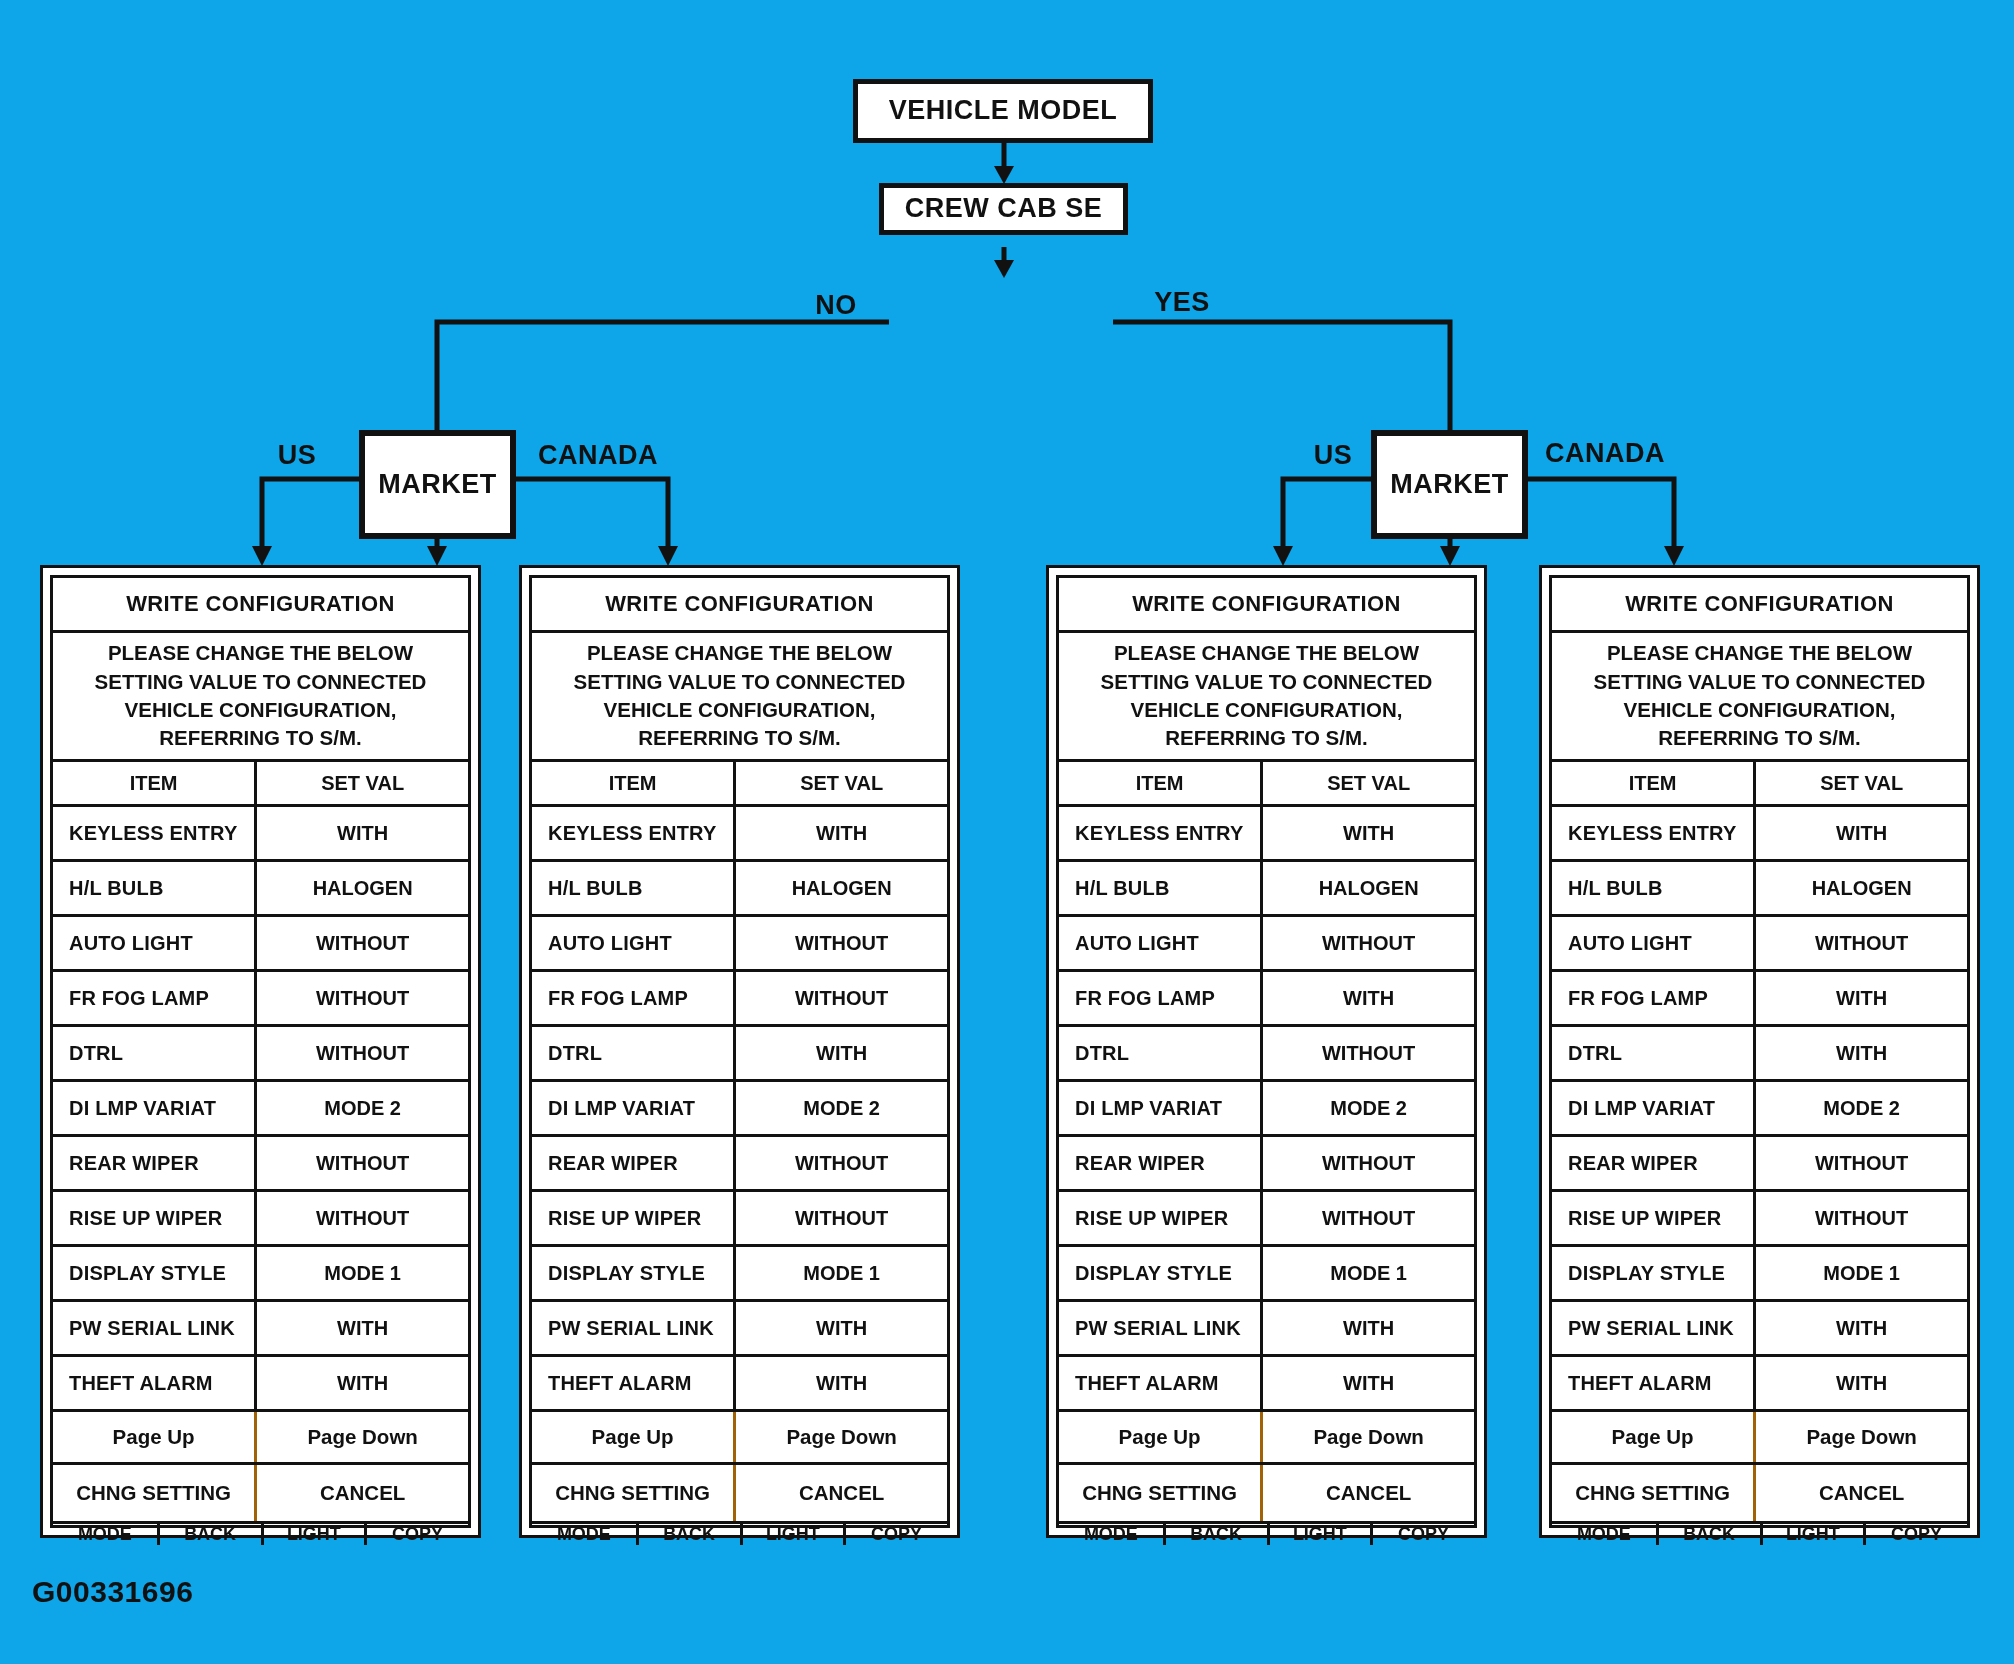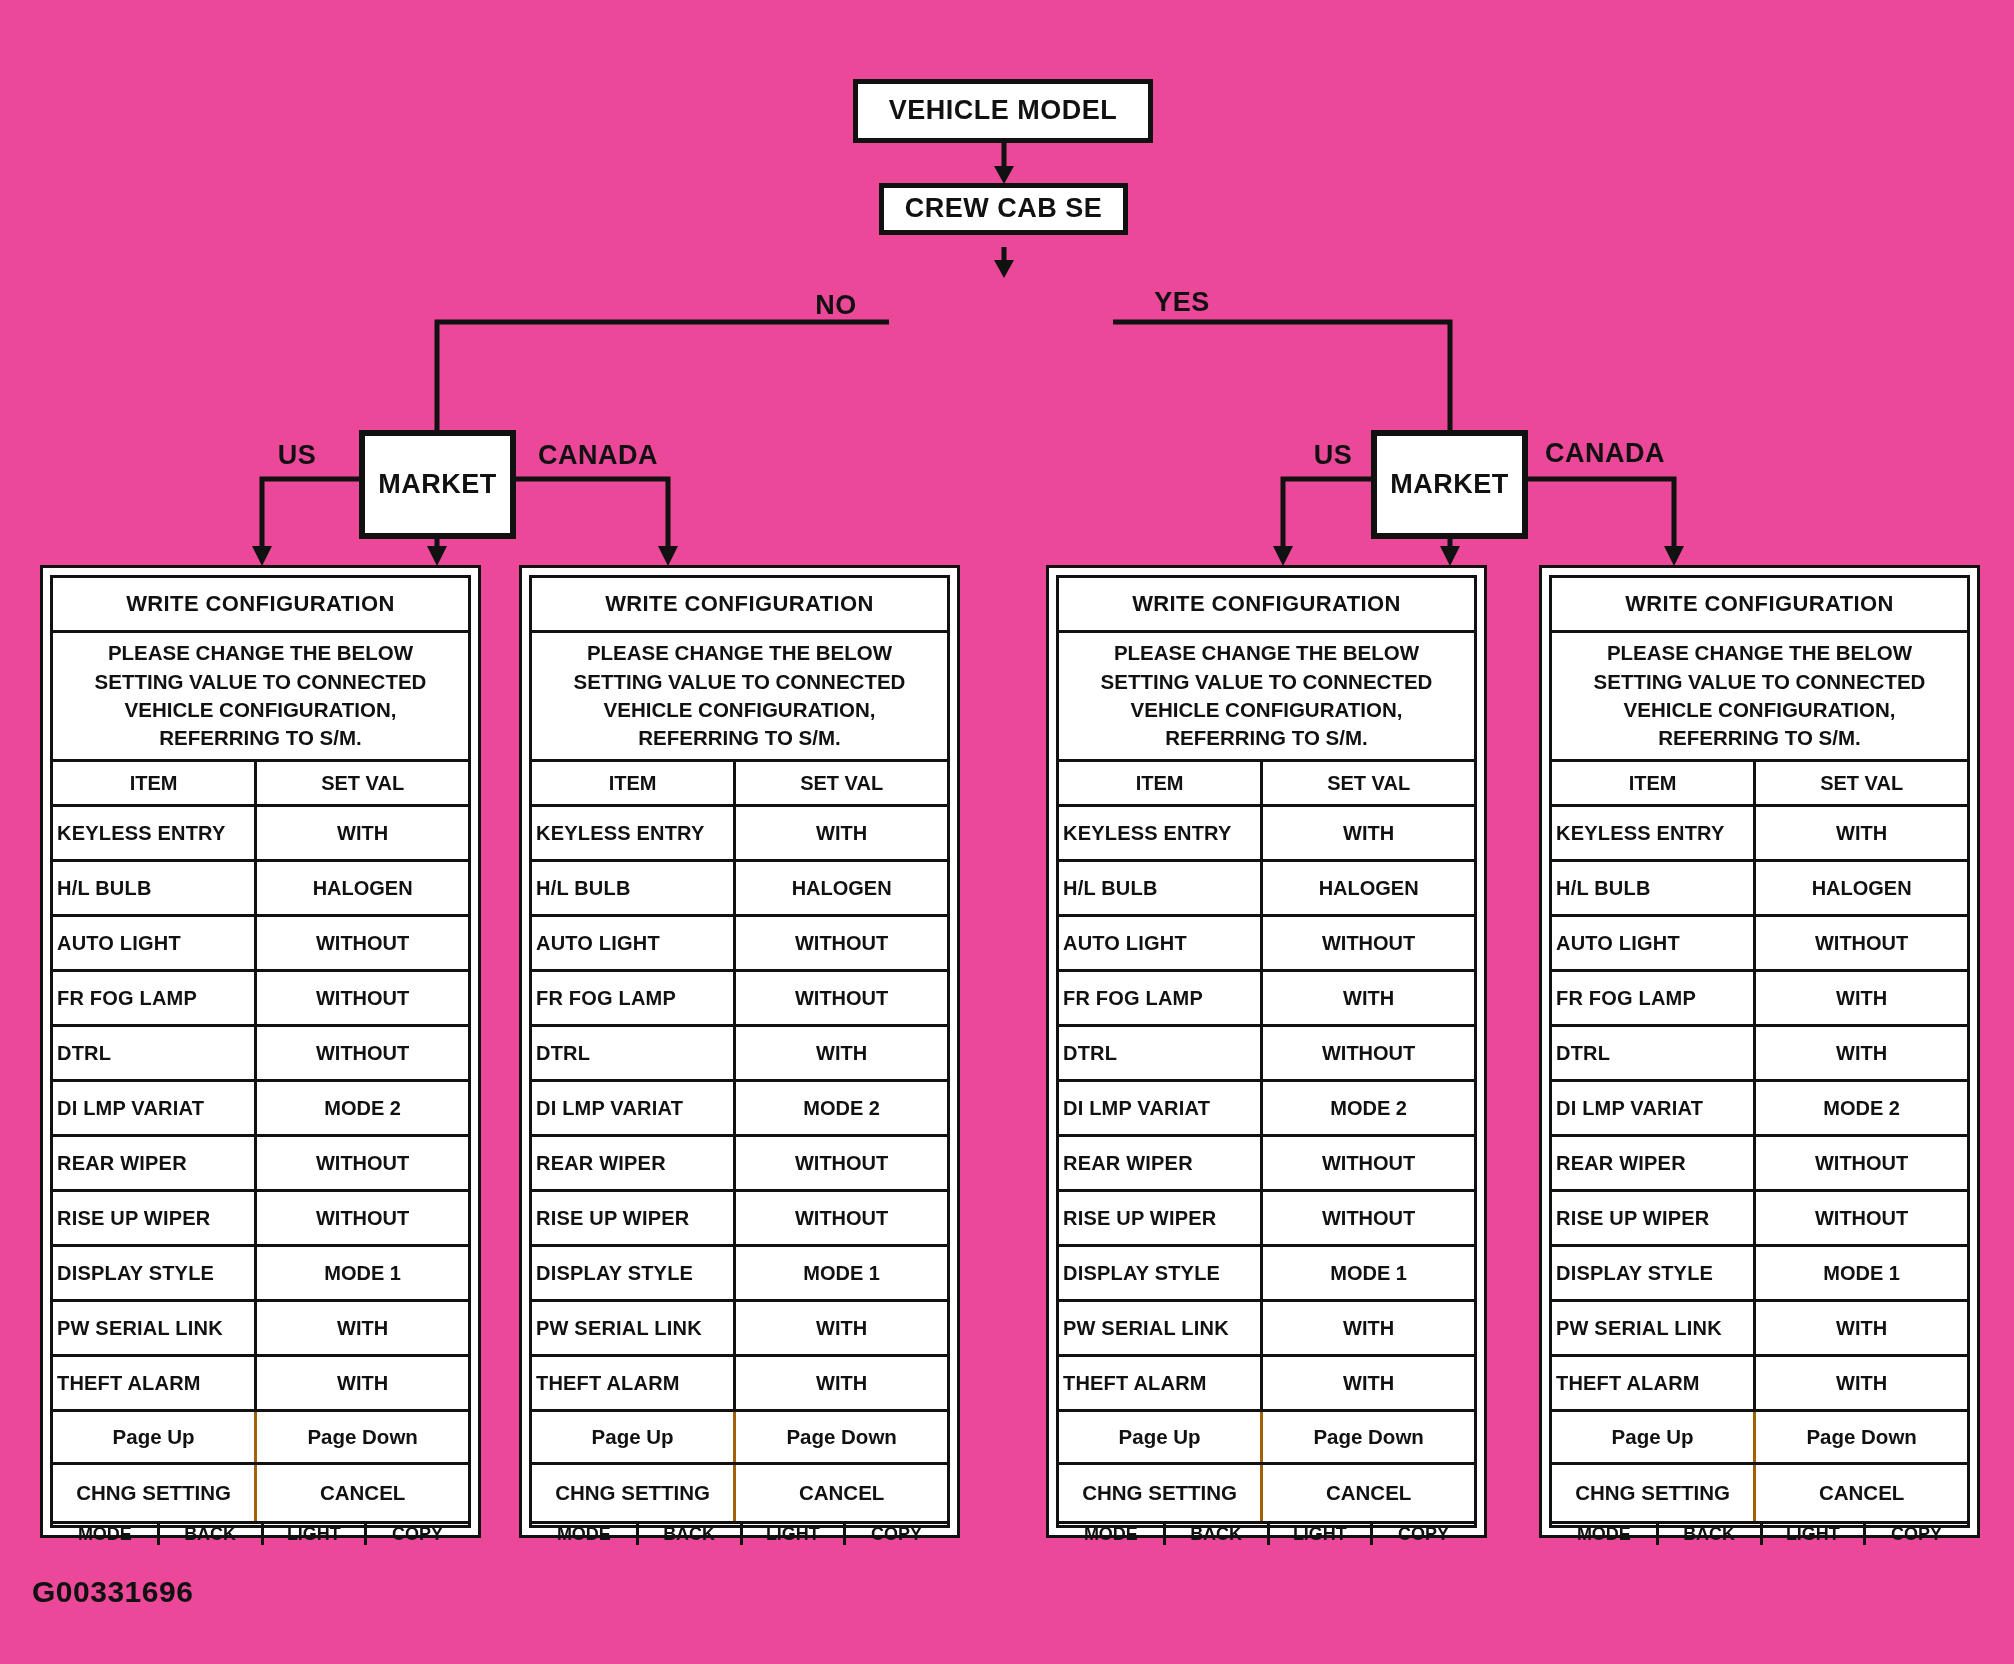--- a/index.html
+++ b/index.html
@@ -1,19 +1,19 @@
 <!DOCTYPE html>
 <html><head>
 <meta charset="utf-8">
 <style>
   html,body{margin:0;padding:0;background:#fff;}
   #canvas{
     position:relative;
     width:2014px;height:1664px;
-    background:#ec4899;
+    background:#0ea5e9;
     font-family:"Liberation Sans","DejaVu Sans",sans-serif;
     color:#111;
     font-weight:700;
   }
   svg.connectors{position:absolute;left:0;top:0;width:2014px;height:1664px;}
 
   
   .fbox{
     position:absolute;
     border:5px solid #111;
@@ -54,21 +54,21 @@
   .p-head .h-item{
     width:48.5%;display:flex;align-items:center;justify-content:center;font-size:20px;
   }
   .p-head .h-val{
     flex:1;border-left:3px solid #111;
     display:flex;align-items:center;justify-content:center;font-size:20px;
   }
   .p-row{height:52px;flex:0 0 52px;border-bottom:3px solid #111;display:flex;}
   .cell-item{
     width:48.5%;display:flex;align-items:center;
-    padding-left:4px;box-sizing:border-box;font-size:20px;letter-spacing:.2px;
+    padding-left:16px;box-sizing:border-box;font-size:20px;letter-spacing:.2px;
   }
   .cell-val{
     flex:1;border-left:3px solid #111;
     display:flex;align-items:center;justify-content:center;font-size:20px;
   }
   .p-two{height:50px;flex:0 0 50px;border-bottom:3px solid #111;display:flex;}
   .p-two.tall{height:56px;flex:0 0 56px;}
   .p-two .c{
     width:48.5%;display:flex;align-items:center;justify-content:center;font-size:20.5px;
   }

